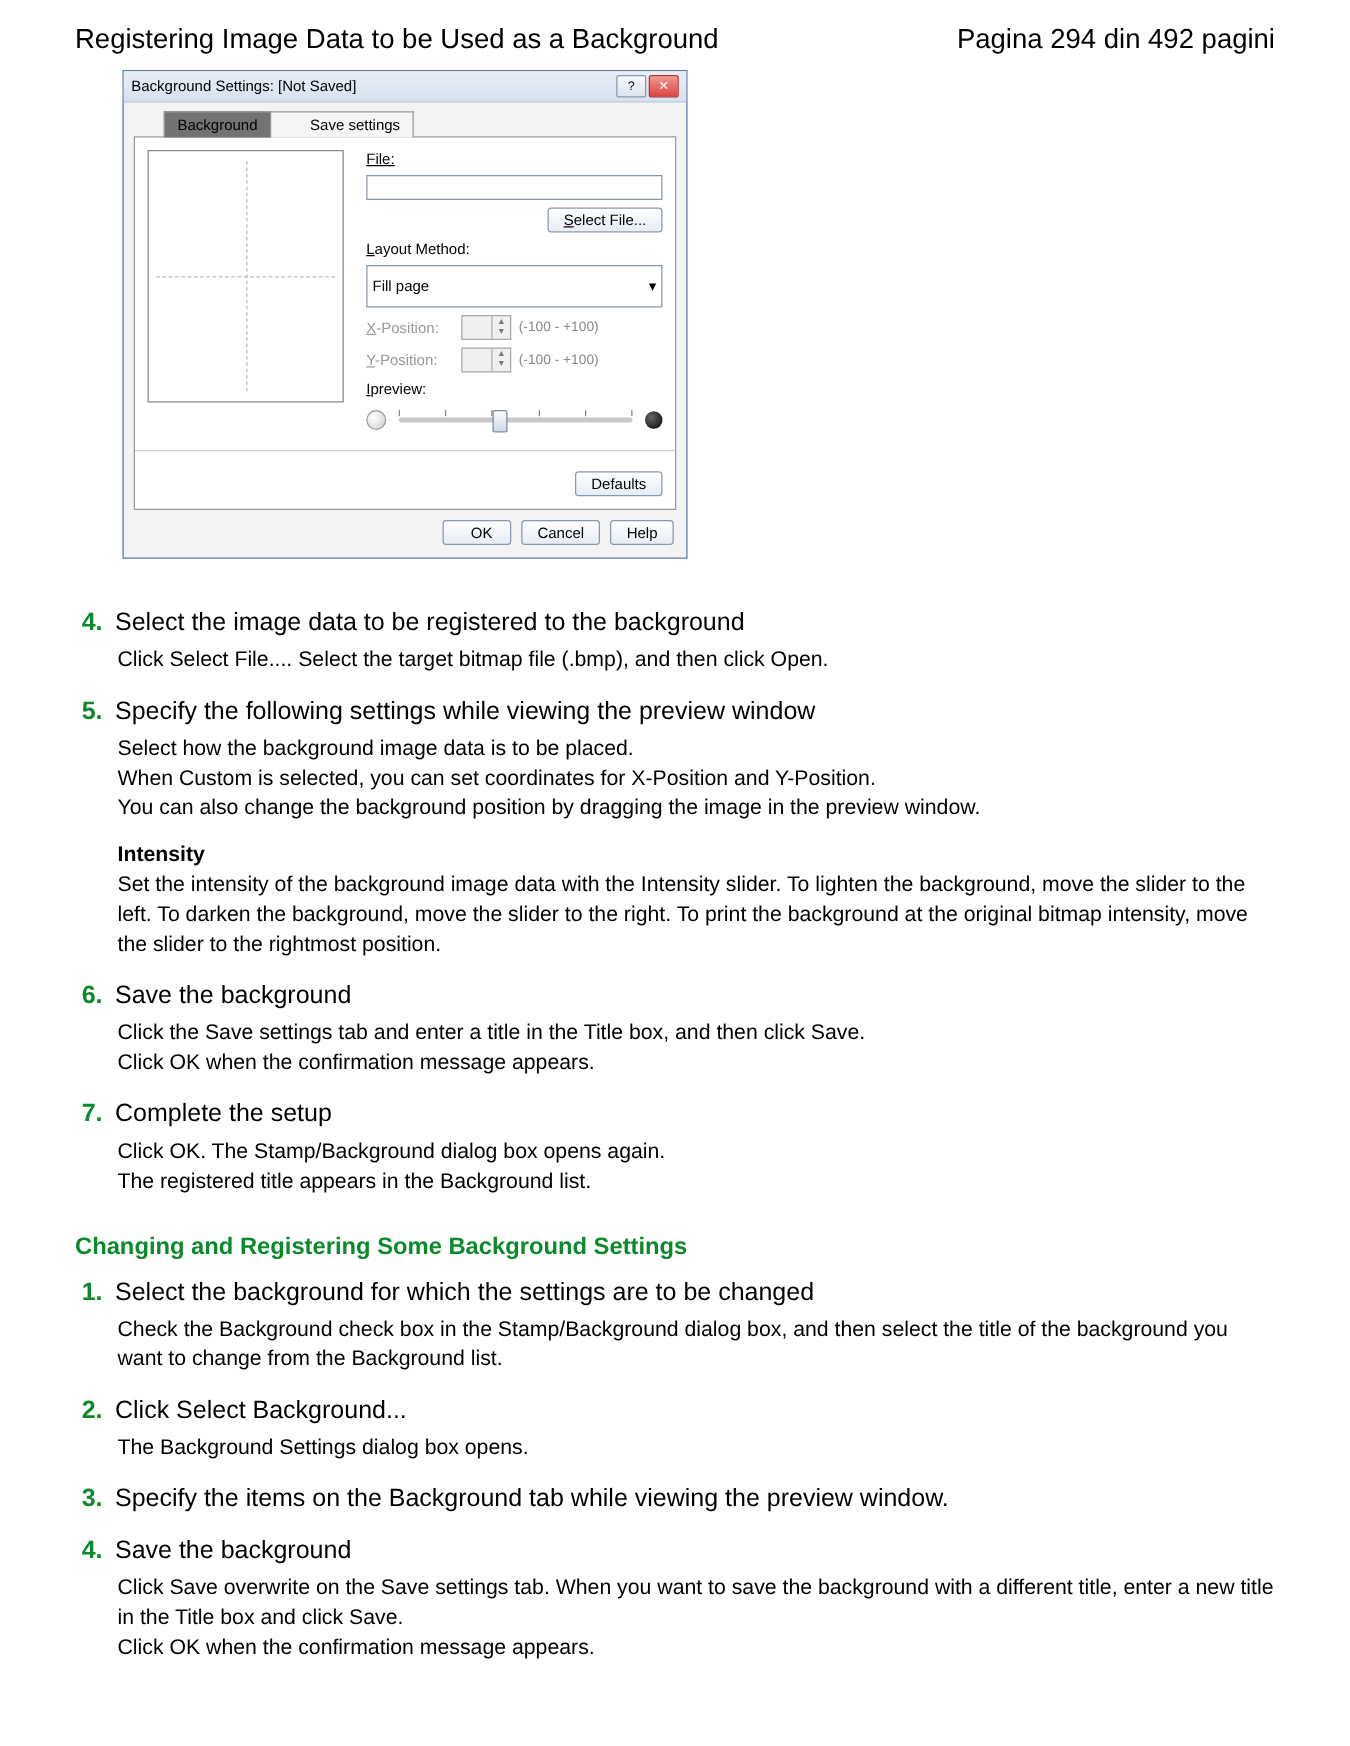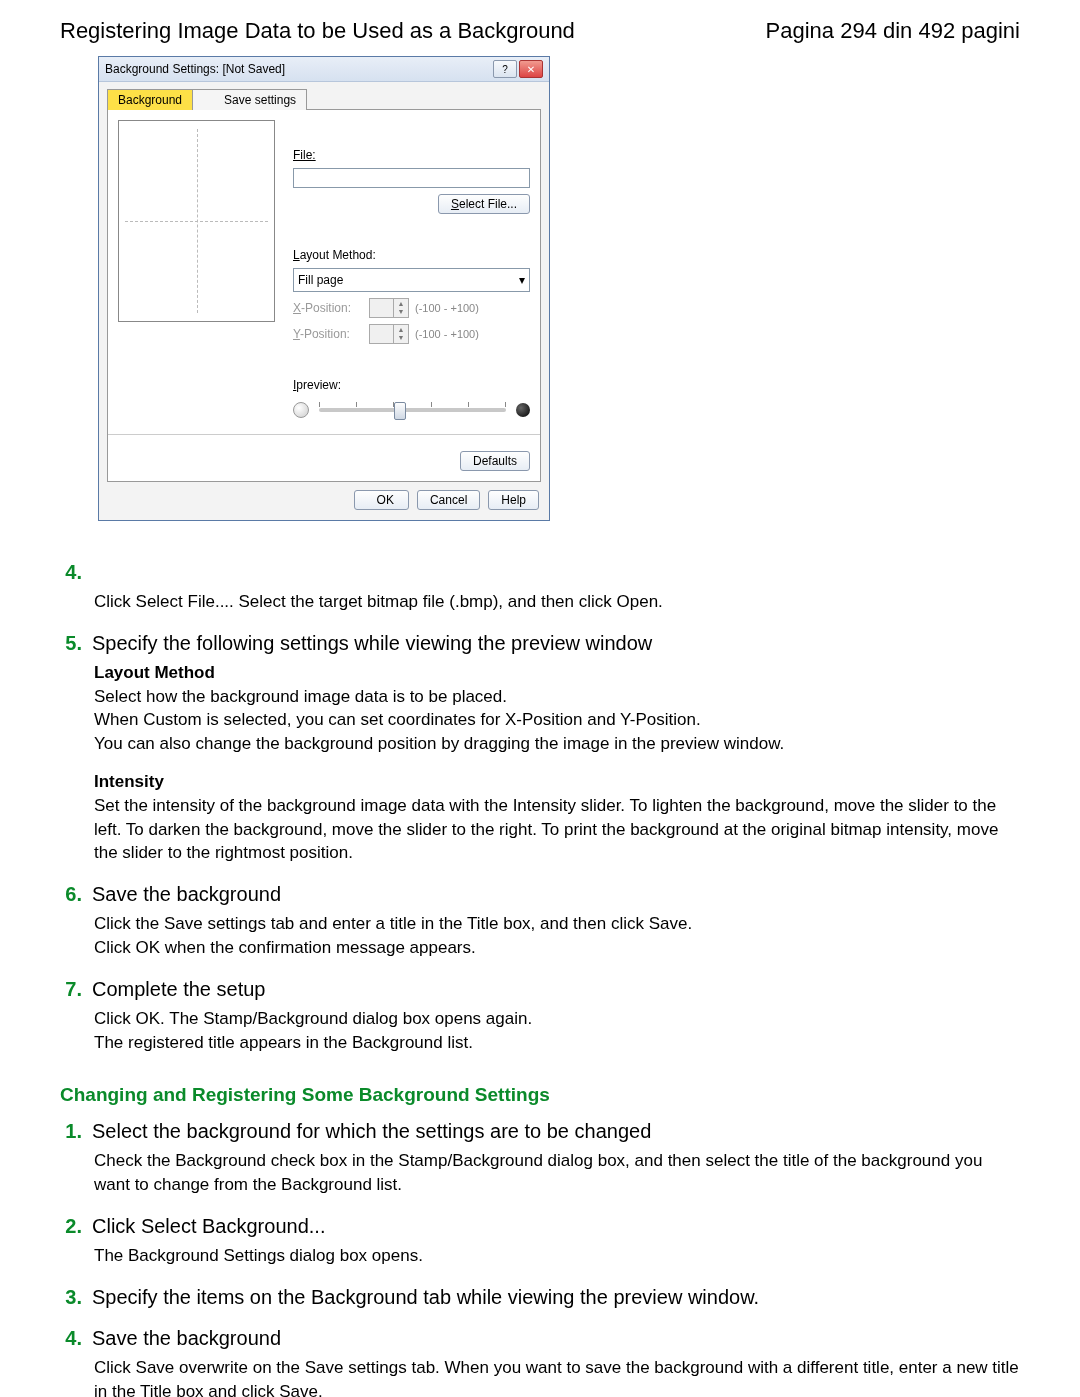--- a/index.html
+++ b/index.html
@@ -44,50 +44,50 @@
     width:22px; height:16px; border:1px solid #8a98ad; border-radius:2px;
     display:flex; align-items:center; justify-content:center;
     font-size:10px; background:linear-gradient(#f7f9fc,#dbe4f0);
   }
   .win-btn.close { background:linear-gradient(#f19a8f,#d44); color:#fff; border-color:#a33; }
   .tabs { display:flex; padding:6px 8px 0 8px; gap:0; }
   .tab {
     padding:3px 10px; font-size:12px; border:1px solid #999;
     background:#f5f5f5; border-bottom:none; position:relative; top:1px;
   }
-  .tab.active { background:#fde047; }
+  .tab.active { background:#737373;margin-left:24px; }
   .tab + .tab { margin-left:-1px;padding-left:31px; }
   .tab-panel {
     margin:0 8px 8px 8px; border:1px solid #999; background:#fff;
     padding:10px; display:flex; gap:12px; flex-direction:column;
   }
   .panel-top { display:flex; gap:18px; }
   .preview-box {
     width:155px; height:200px; border:1px solid #888; background:#fff;
     position:relative; flex-shrink:0;
   }
   .preview-box::before, .preview-box::after {
     content:""; position:absolute; border:0 dashed #bbb;
   }
   .preview-box::before { left:50%; top:4%; bottom:4%; border-left-width:1px; }
   .preview-box::after  { top:50%; left:4%; right:4%; border-top-width:1px; }
   .controls { flex:1; display:flex; flex-direction:column; gap:6px; }
-  .lbl { font-size:12px;margin-top:28px; }
+  .lbl { font-size:12px; }
   .disabled { color:#9a9a9a; }
   .txt {
     width:100%; height:20px; border:1px solid #89a; background:#fff;
     box-sizing:border-box;
   }
   .btn {
     border:1px solid #8a98ad; background:linear-gradient(#fefefe,#e7edf5);
     border-radius:3px; padding:2px 12px; font-size:12px; font-family:inherit;
   }
   .row-right { display:flex; justify-content:flex-end; }
   .select {
-    width:100%; height:24px; border:1px solid #89a; background:#fff;
+    width:100%; height:34px; border:1px solid #89a; background:#fff;
     box-sizing:border-box; padding:2px 4px; display:flex;
     justify-content:space-between; align-items:center; font-size:12px;
   }
   .spin-row { display:flex; align-items:center; gap:6px; font-size:12px; }
   .spin-row .spin-label { width:70px; }
   .spin {
     width:40px; height:20px; border:1px solid #aaa; background:#f0f0f0;
     display:flex; align-items:stretch; box-sizing:border-box;
   }
   .spin .val { flex:1; }
@@ -205,29 +205,29 @@
     <div class="dialog-buttons">
       <button class="btn" style="padding-left:22px;padding-right:14px;">OK</button>
       <button class="btn">Cancel</button>
       <button class="btn">Help</button>
     </div>
   </div>
 </div>
 
 <div class="step">
   <div class="step-num">4.</div>
+  <div class="step-title">Select the image data to be registered to the background</div>
 </div>
 <div class="step-body">Click Select File.... Select the target bitmap file (.bmp), and then click Open.</div>
 
 <div class="step">
   <div class="step-num">5.</div>
   <div class="step-title">Specify the following settings while viewing the preview window</div>
 </div>
 <div class="step-body">
-  <div class="sub-heading">Layout Method</div>
   <div>Select how the background image data is to be placed.</div>
   <div>When Custom is selected, you can set coordinates for X-Position and Y-Position.</div>
   <div>You can also change the background position by dragging the image in the preview window.</div>
   <div class="sub-heading" style="margin-top:14px;">Intensity</div>
   <div>Set the intensity of the background image data with the Intensity slider. To lighten the background, move the slider to the left. To darken the background, move the slider to the right. To print the background at the original bitmap intensity, move the slider to the rightmost position.</div>
 </div>
 
 <div class="step">
   <div class="step-num">6.</div>
   <div class="step-title">Save the background</div>

